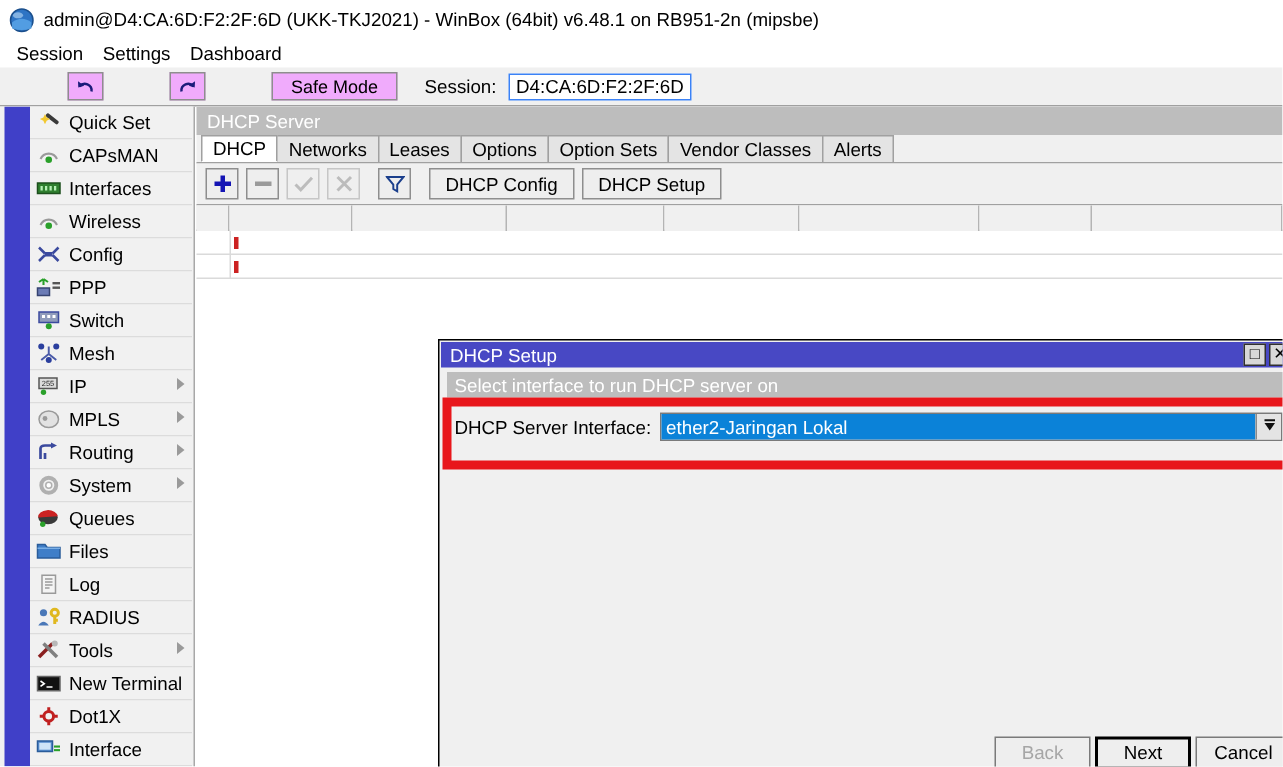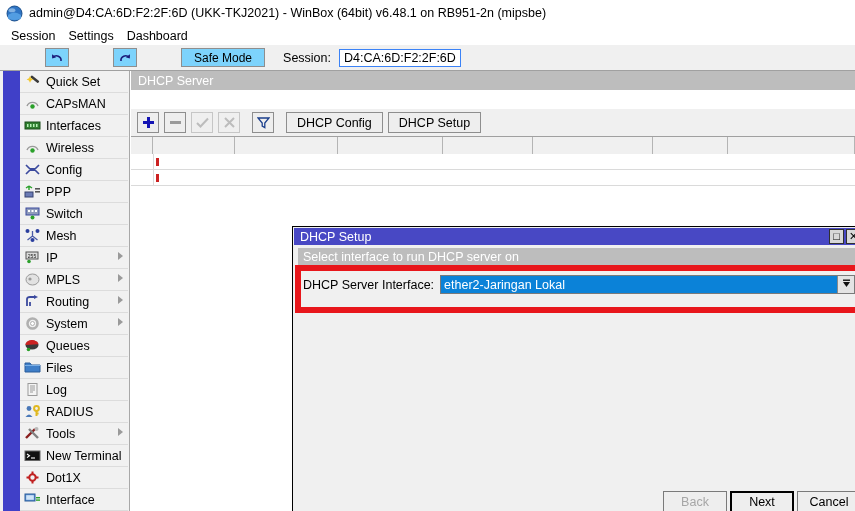--- a/index.html
+++ b/index.html
@@ -29,21 +29,21 @@
   }
   .menubar .mitem { padding: 1px 8px 1px 5px; font-size: 12.5px; color: #000; cursor: default; }
 
   
   .toolbar {
     position: absolute; left: 0; top: 45px; width: 855px; height: 26px;
     background: #f0f0f0; border-bottom: 1px solid #a0a0a0;
     display: flex; align-items: center; padding-left: 5px; gap: 4px;
   }
   .tbtn {
-    height: 19px; min-width: 24px; background: #7dd3fc;
+    height: 19px; min-width: 24px; background: #f0abfc;
     border: 1px solid #8e8e8e; display: flex; align-items: center;
     justify-content: center; font-size: 12px; color: #1b1b7a; padding: 0 4px; margin-left: 40px;
   }
   .tbtn.wide { padding: 0 12px; color: #000; }
   .sess-label { margin-left: 14px; font-size: 12.5px; }
   .sess-box {
     margin-left: 4px; height: 18px; border: 1px solid #3b82f6; background: #fff;
     padding: 0 4px; display: flex; align-items: center; font-size: 12.5px;
   }
 
@@ -437,20 +437,29 @@
         <span class="side-label">Interface</span>
       </div>
 
     </div>
   </div>
 
   <div class="panel">
 
     <div class="panel-title">DHCP Server</div>
 
+    <div class="tabstrip">
+      <div class="tab active">DHCP</div>
+      <div class="tab">Networks</div>
+      <div class="tab">Leases</div>
+      <div class="tab">Options</div>
+      <div class="tab">Option Sets</div>
+      <div class="tab">Vendor Classes</div>
+      <div class="tab">Alerts</div>
+    </div>
 
     <div class="panel-toolbar">
       <div class="pbtn">
         <span>
           <svg class="ic" width="13" height="13" viewBox="0 0 13 13">
             <path d="M5 1 H8 V5 H12 V8 H8 V12 H5 V8 H1 V5 H5 Z" fill="#1414b4"></path>
           </svg>
         </span>
       </div>
       <div class="pbtn">

